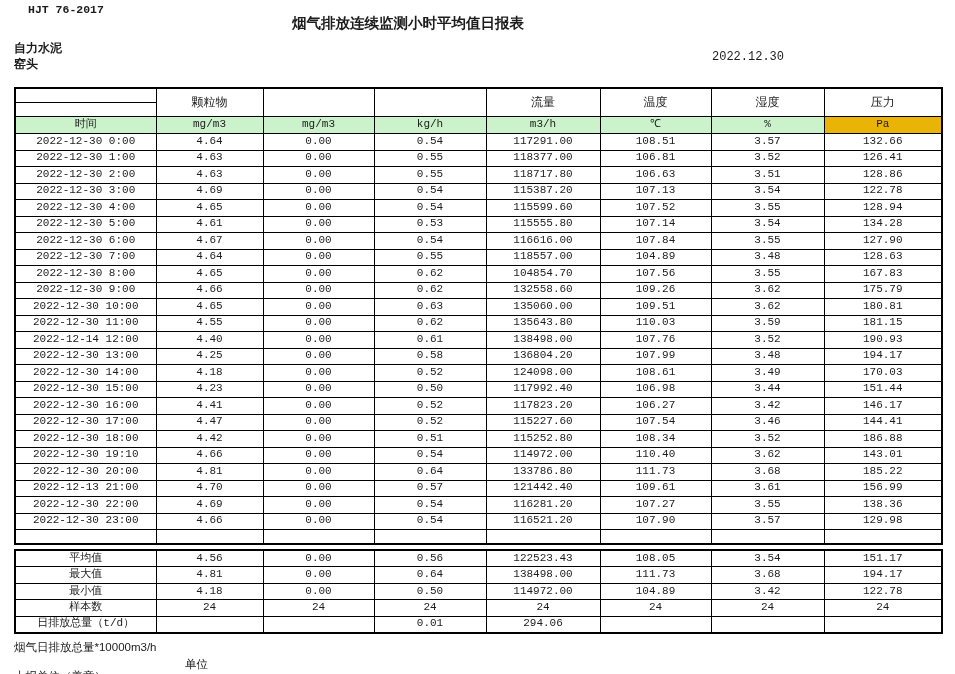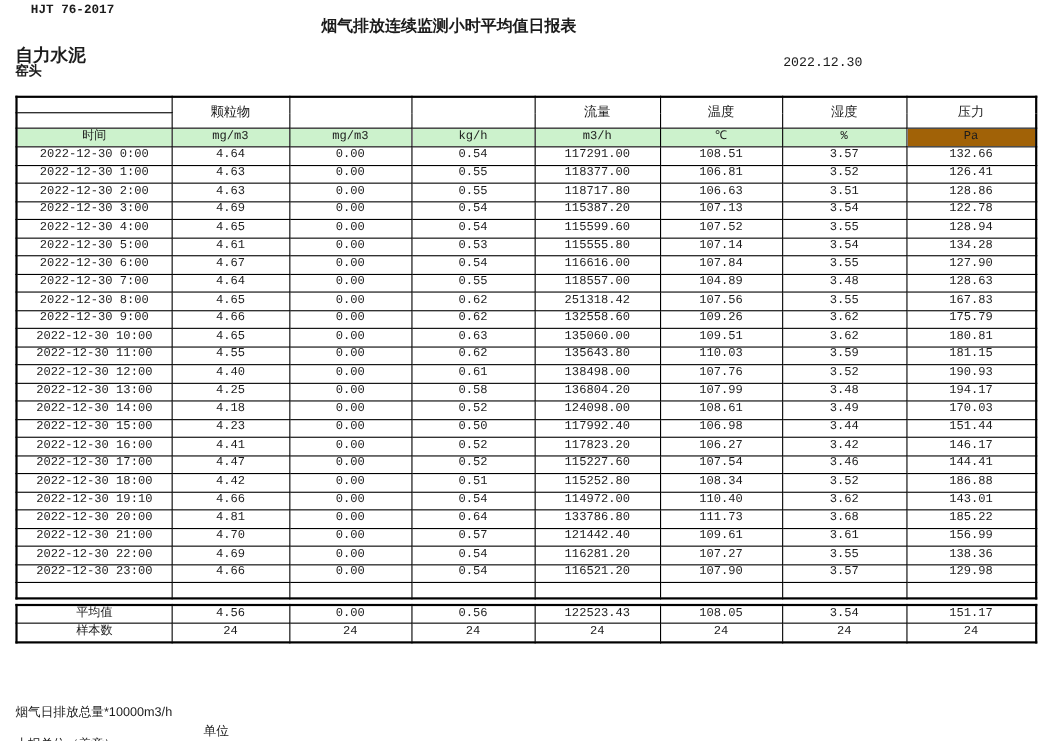--- a/index.html
+++ b/index.html
@@ -4,35 +4,35 @@
 <style>
   html,body{margin:0;padding:0;}
   body{
     width:955px;height:674px;background:#ffffff;position:relative;
     font-family:"Liberation Sans","DejaVu Sans",sans-serif;color:#1c1c1c;
     overflow:hidden;
   }
   .abs{position:absolute;white-space:nowrap;}
   .std{left:28px;top:3px;font-weight:bold;font-size:11.5px;font-family:"Liberation Mono","DejaVu Sans Mono",monospace;}
   .title{left:0;top:14px;width:816px;text-align:center;font-weight:bold;font-size:14.5px;}
-  .company{left:14px;top:40px;font-weight:bold;font-size:16px;}
+  .company{left:14px;top:40px;font-weight:bold;font-size:12px;}
   .kiln{left:14px;top:56px;font-weight:bold;font-size:12px;}
   .date{left:712px;top:50px;font-size:12px;font-family:"Liberation Mono","DejaVu Sans Mono",monospace;}
 
   .tblwrap{position:absolute;left:14px;top:87px;width:927px;}
   table{border-collapse:collapse;table-layout:fixed;width:927px;}
   table.main{border:2px solid #000;}
   table.sum{border:2px solid #000;}
   td{
     border:1px solid #000;text-align:center;vertical-align:middle;
     font-size:11px;line-height:1.05;padding:0;overflow:hidden;
     font-family:"Liberation Mono","DejaVu Sans Mono",monospace;
   }
   tr.gh td{height:13px;}
-  tr.gh td[rowspan]{font-size:12px;font-family:Liberation Mono, monospace;}
+  tr.gh td[rowspan]{font-size:12px;font-family:Liberation Serif, serif;}
   tr.unitrow td{height:16px;background:#ccf2cc;margin-top:44px;}
   tbody[data-name="data-rows"] td{height:15.5px;}
   tr.sep td{height:13px;}
   tbody[data-name="summary-rows"] td{height:15.4px;}
   .tgap{height:4px;}
   .note{left:14px;top:640px;font-size:11.5px;}
   .report-unit{left:14px;top:657px;font-size:11.5px;margin-top:12px;}
   .unit-label{left:185px;top:657px;font-size:11.5px;}
 </style>
 </head>
@@ -71,21 +71,21 @@
         <td data-name="header-cell-empty"></td>
       </tr>
       <tr class="unitrow" data-name="unit-row">
         <td data-name="time-header-cell" style="background: rgb(204, 242, 204);">时间</td>
         <td data-name="unit-cell" style="background: rgb(204, 242, 204);">mg/m3</td>
         <td data-name="unit-cell" style="background: rgb(204, 242, 204);">mg/m3</td>
         <td data-name="unit-cell" style="background: rgb(204, 242, 204);">kg/h</td>
         <td data-name="unit-cell" style="background: rgb(204, 242, 204);">m3/h</td>
         <td data-name="unit-cell" style="background: rgb(204, 242, 204);">℃</td>
         <td data-name="unit-cell" style="background: rgb(204, 242, 204);">%</td>
-        <td data-name="unit-cell" style="background: #a16207;">Pa</td>
+        <td data-name="unit-cell" style="background: #eab308;">Pa</td>
       </tr>
     </thead>
     <tbody data-name="data-rows">
         <tr data-name="hour-row">
           <td data-name="row-label-cell">2022-12-30 0:00</td>
           <td data-name="value-cell">4.64</td>
           <td data-name="value-cell">0.00</td>
           <td data-name="value-cell">0.54</td>
           <td data-name="value-cell">117291.00</td>
           <td data-name="value-cell">108.51</td>
@@ -160,21 +160,21 @@
           <td data-name="value-cell">118557.00</td>
           <td data-name="value-cell">104.89</td>
           <td data-name="value-cell">3.48</td>
           <td data-name="value-cell">128.63</td>
         </tr>
         <tr data-name="hour-row">
           <td data-name="row-label-cell">2022-12-30 8:00</td>
           <td data-name="value-cell">4.65</td>
           <td data-name="value-cell">0.00</td>
           <td data-name="value-cell">0.62</td>
-          <td data-name="value-cell">251318.42</td>
+          <td data-name="value-cell">104854.70</td>
           <td data-name="value-cell">107.56</td>
           <td data-name="value-cell">3.55</td>
           <td data-name="value-cell">167.83</td>
         </tr>
         <tr data-name="hour-row">
           <td data-name="row-label-cell">2022-12-30 9:00</td>
           <td data-name="value-cell">4.66</td>
           <td data-name="value-cell">0.00</td>
           <td data-name="value-cell">0.62</td>
           <td data-name="value-cell">132558.60</td>
@@ -196,21 +196,21 @@
           <td data-name="row-label-cell">2022-12-30 11:00</td>
           <td data-name="value-cell">4.55</td>
           <td data-name="value-cell">0.00</td>
           <td data-name="value-cell">0.62</td>
           <td data-name="value-cell">135643.80</td>
           <td data-name="value-cell">110.03</td>
           <td data-name="value-cell">3.59</td>
           <td data-name="value-cell">181.15</td>
         </tr>
         <tr data-name="hour-row">
-          <td data-name="row-label-cell">2022-12-30 12:00</td>
+          <td data-name="row-label-cell">2022-12-14 12:00</td>
           <td data-name="value-cell">4.40</td>
           <td data-name="value-cell">0.00</td>
           <td data-name="value-cell">0.61</td>
           <td data-name="value-cell">138498.00</td>
           <td data-name="value-cell">107.76</td>
           <td data-name="value-cell">3.52</td>
           <td data-name="value-cell">190.93</td>
         </tr>
         <tr data-name="hour-row">
           <td data-name="row-label-cell">2022-12-30 13:00</td>
@@ -286,21 +286,21 @@
           <td data-name="row-label-cell">2022-12-30 20:00</td>
           <td data-name="value-cell">4.81</td>
           <td data-name="value-cell">0.00</td>
           <td data-name="value-cell">0.64</td>
           <td data-name="value-cell">133786.80</td>
           <td data-name="value-cell">111.73</td>
           <td data-name="value-cell">3.68</td>
           <td data-name="value-cell">185.22</td>
         </tr>
         <tr data-name="hour-row">
-          <td data-name="row-label-cell">2022-12-30 21:00</td>
+          <td data-name="row-label-cell">2022-12-13 21:00</td>
           <td data-name="value-cell">4.70</td>
           <td data-name="value-cell">0.00</td>
           <td data-name="value-cell">0.57</td>
           <td data-name="value-cell">121442.40</td>
           <td data-name="value-cell">109.61</td>
           <td data-name="value-cell">3.61</td>
           <td data-name="value-cell">156.99</td>
         </tr>
         <tr data-name="hour-row">
           <td data-name="row-label-cell">2022-12-30 22:00</td>
@@ -351,28 +351,58 @@
           <td data-name="row-label-cell">平均值</td>
           <td data-name="value-cell">4.56</td>
           <td data-name="value-cell">0.00</td>
           <td data-name="value-cell">0.56</td>
           <td data-name="value-cell">122523.43</td>
           <td data-name="value-cell">108.05</td>
           <td data-name="value-cell">3.54</td>
           <td data-name="value-cell">151.17</td>
         </tr>
         <tr data-name="summary-row">
+          <td data-name="row-label-cell">最大值</td>
+          <td data-name="value-cell">4.81</td>
+          <td data-name="value-cell">0.00</td>
+          <td data-name="value-cell">0.64</td>
+          <td data-name="value-cell">138498.00</td>
+          <td data-name="value-cell">111.73</td>
+          <td data-name="value-cell">3.68</td>
+          <td data-name="value-cell">194.17</td>
+        </tr>
+        <tr data-name="summary-row">
+          <td data-name="row-label-cell">最小值</td>
+          <td data-name="value-cell">4.18</td>
+          <td data-name="value-cell">0.00</td>
+          <td data-name="value-cell">0.50</td>
+          <td data-name="value-cell">114972.00</td>
+          <td data-name="value-cell">104.89</td>
+          <td data-name="value-cell">3.42</td>
+          <td data-name="value-cell">122.78</td>
+        </tr>
+        <tr data-name="summary-row">
           <td data-name="row-label-cell">样本数</td>
           <td data-name="value-cell">24</td>
           <td data-name="value-cell">24</td>
           <td data-name="value-cell">24</td>
           <td data-name="value-cell">24</td>
           <td data-name="value-cell">24</td>
           <td data-name="value-cell">24</td>
           <td data-name="value-cell">24</td>
+        </tr>
+        <tr data-name="summary-row">
+          <td data-name="row-label-cell">日排放总量（t/d）</td>
+          <td data-name="value-cell"></td>
+          <td data-name="value-cell"></td>
+          <td data-name="value-cell">0.01</td>
+          <td data-name="value-cell">294.06</td>
+          <td data-name="value-cell"></td>
+          <td data-name="value-cell"></td>
+          <td data-name="value-cell"></td>
         </tr>
       </tbody>
   </table>
 </div>
 
 <div class="abs note" data-name="daily-total-note">烟气日排放总量*10000m3/h</div>
 <div class="abs report-unit" data-name="reporting-unit-label">上报单位（盖章）</div>
 <div class="abs unit-label" data-name="unit-label">单位</div>
 
 </body></html>

